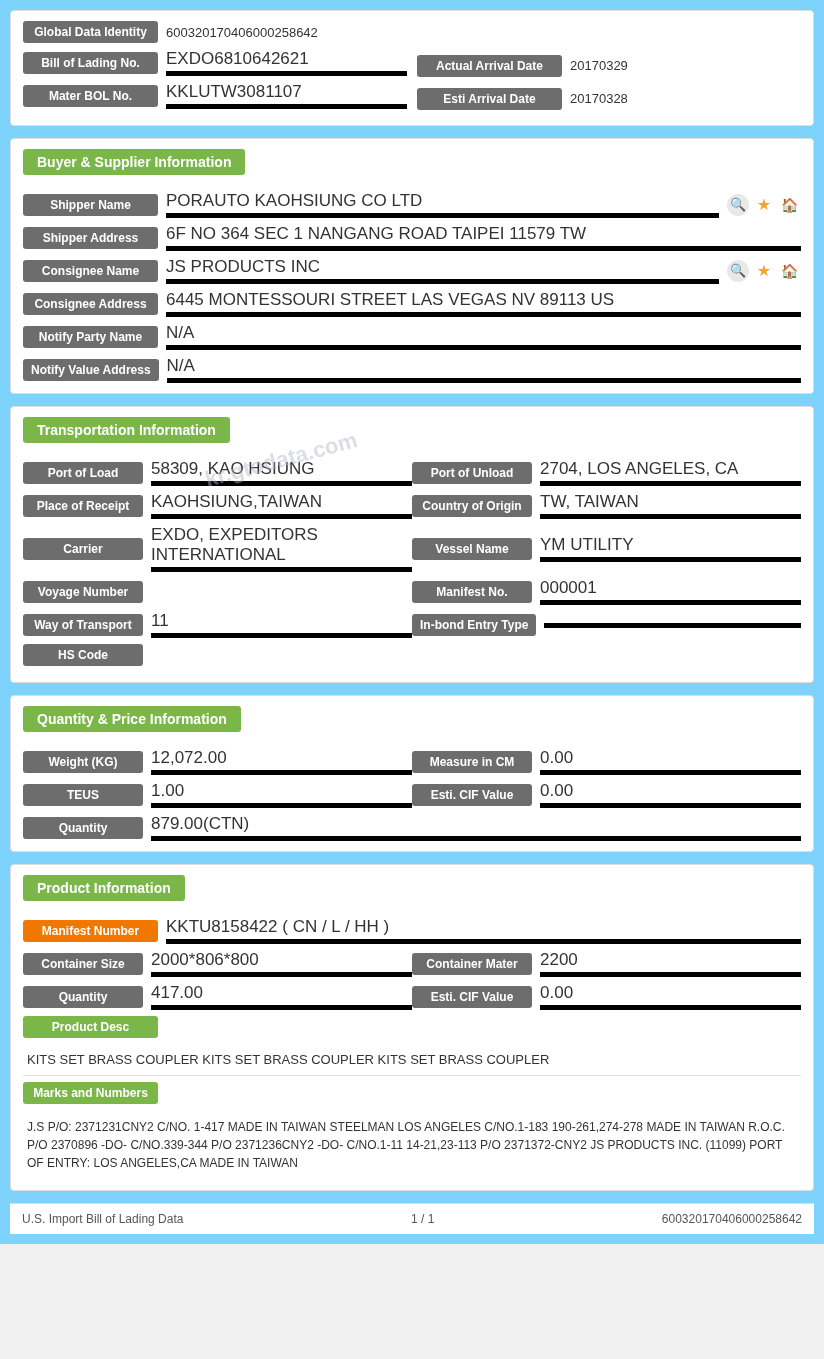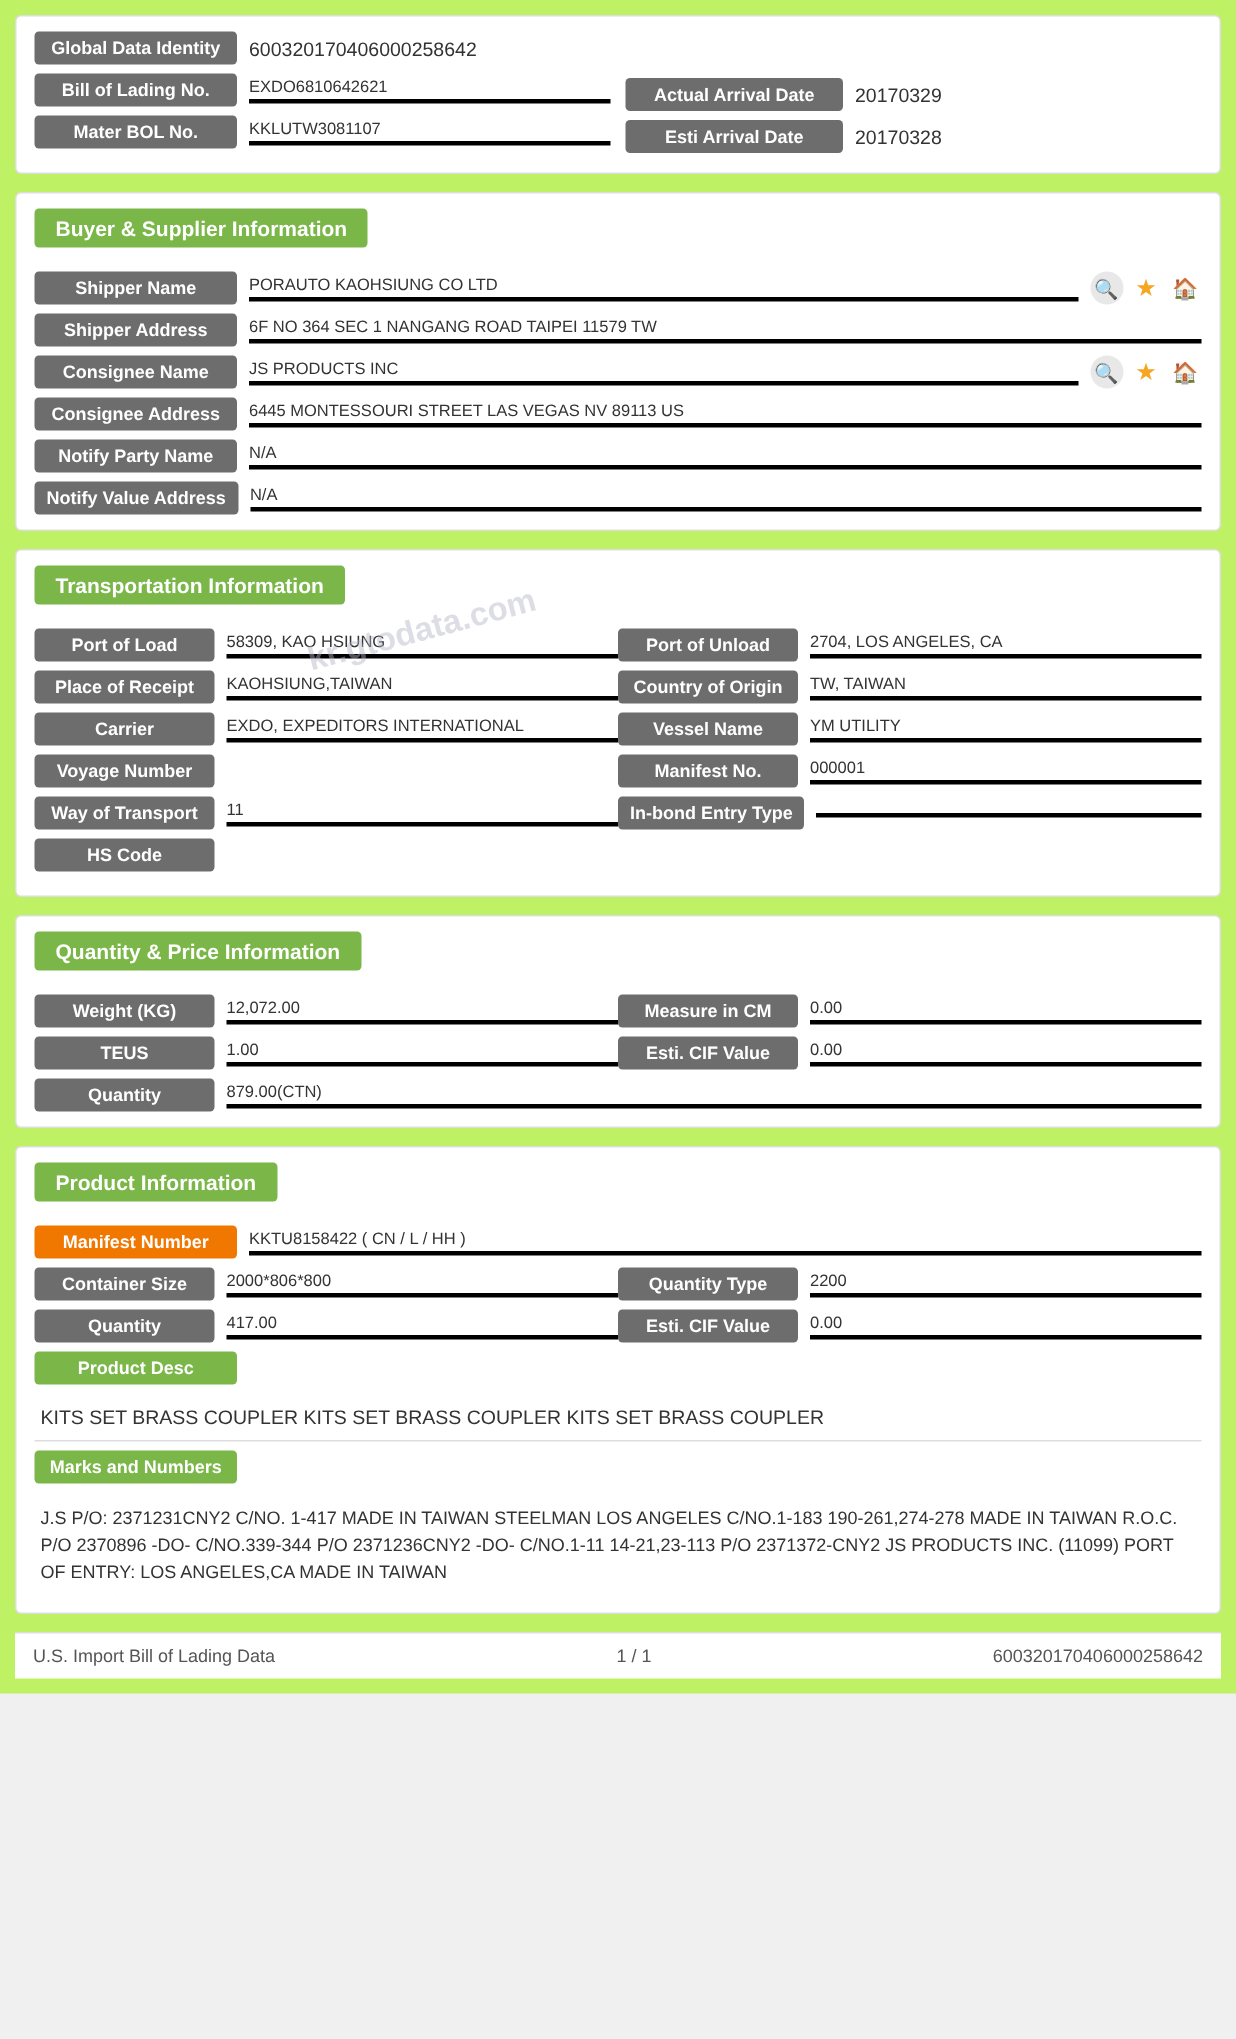--- a/index.html
+++ b/index.html
@@ -6,21 +6,21 @@
     body {
       font-family: Arial, sans-serif;
       font-size: 13px;
       background: #f0f0f0;
       color: #333;
       width: 824px;
       min-height: 1359px;
     }
     .page-wrapper {
       padding: 10px;
-      background: #bef264;
+      background: #7dd3fc;
     }
     
     .card {
       background: #fff;
       border: 1px solid #ddd;
       border-radius: 4px;
       margin-bottom: 12px;
       padding: 10px 12px;
     }
     .row-field {
@@ -48,23 +48,23 @@
     }
     .field-value {
       margin-left: 8px;
       color: #333;
       font-size: 13px;
       flex: 1;
     }
     .field-value-underline {
       margin-left: 8px;
       color: #333;
-      font-size: 11px;
+      font-size: 17px;
       flex: 1;
-      border-bottom: 3px solid #000000;
+      border-bottom: 5px solid #000000;
       padding-bottom: 2px;
     }
     
     .section-header {
       display: inline-block;
       background: #7ab648;
       color: #fff;
       font-weight: bold;
       font-size: 14px;
       padding: 5px 14px;
@@ -320,21 +320,21 @@
     <div class="row-field">
       <span class="label-tag orange">Manifest Number</span>
       <span class="field-value-underline">KKTU8158422 ( CN / L / HH )</span>
     </div>
     <div class="two-col-row">
       <div class="col-left">
         <span class="label-tag-sm">Container Size</span>
         <span class="field-value-underline">2000*806*800</span>
       </div>
       <div class="col-right">
-        <span class="label-tag-sm">Quantity Type</span>
+        <span class="label-tag-sm">Container Mater</span>
         <span class="field-value-underline">2200</span>
       </div>
     </div>
     <div class="two-col-row">
       <div class="col-left">
         <span class="label-tag-sm">Quantity</span>
         <span class="field-value-underline">417.00</span>
       </div>
       <div class="col-right">
         <span class="label-tag-sm">Esti. CIF Value</span>

